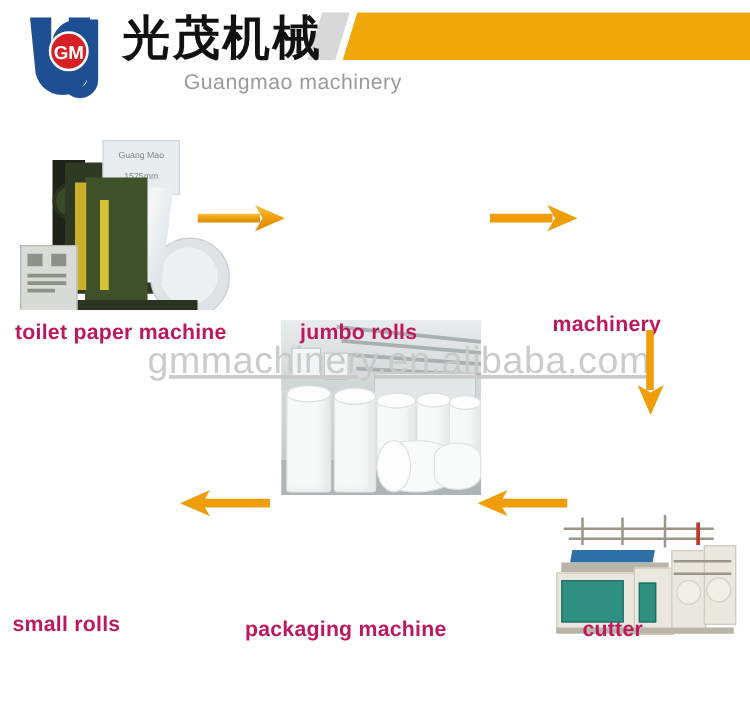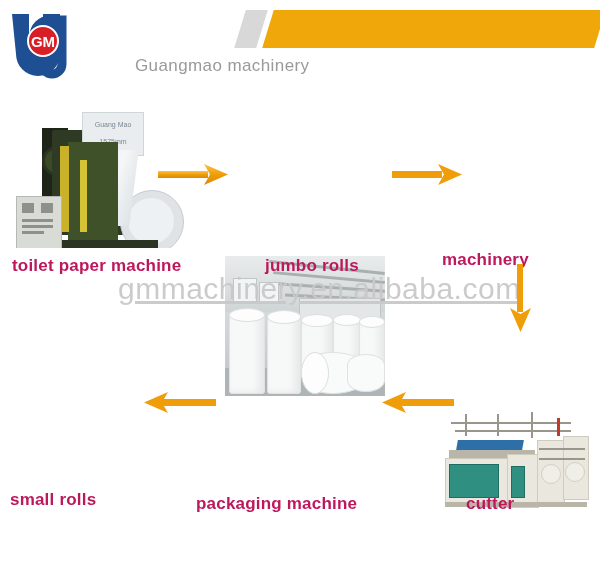--- a/index.html
+++ b/index.html
@@ -6,21 +6,21 @@
   body{
     width:600px;height:564px;
     background:#ffffff;
     font-family:"Liberation Sans", sans-serif;
     overflow:hidden;
     position:relative;
   }
   .page{position:relative;width:600px;height:564px;background:#fff;}
 
   
-  .header{position:absolute;left:0;top:0;width:544px;height:88px;}
+  .header{position:absolute;left:12px;top:0;width:544px;height:88px;}
   .logo-mark{
     position:absolute;left:6px;top:6px;width:74px;height:74px;
   }
   .logo-mark svg{display:block;}
   .brand-cn{
     position:absolute;left:86px;top:8px;
     font-size:38px;letter-spacing:2px;color:#111;
     font-family:"DejaVu Sans", sans-serif;font-weight:700;
     line-height:44px;white-space:nowrap;
   }
@@ -118,20 +118,21 @@
         <path d="M6 8 h17 v30 a7 7 0 0 0 14 0 V8 h17 v40 a22 22 0 0 1 -22 22 a22 22 0 0 1 -22 -22 Z" fill="#1f4f93"></path>
         <path d="M28 30 a16 16 0 0 1 16 -16 h12 v44 a10 10 0 0 1 -20 0 V44" fill="none" stroke="#1f4f93" stroke-width="9" stroke-linecap="round"></path>
         <circle cx="37" cy="35" r="15" fill="#d81f26" stroke="#ffffff" stroke-width="2"></circle>
         <text x="37" y="41" text-anchor="middle" font-family="Liberation Sans, sans-serif" font-size="15" font-weight="bold" fill="#ffffff">GM</text>
       </svg>
     </div>
 
     <div class="band-gray"></div>
     <div class="band-orange"></div>
 
+    <div class="brand-cn">光茂机械</div>
     <div class="brand-en">Guangmao machinery</div>
   </div>
 
   <div class="cell photo" style="left:16px;top:100px;width:172px;height:148px;">
     <div class="tpm-bg"></div>
     <div class="tpm-dark"></div>
     <div class="tpm-wheel"></div>
     <div class="tpm-body"></div>
     <div class="tpm-sign">
       <span>Guang Mao</span>
@@ -218,21 +219,21 @@
     <div class="rw-thin" style="left:104px;top:52px;width:46px;height:2px;"></div>
     <div class="rw-thin" style="left:104px;top:62px;width:46px;height:2px;"></div>
     <div class="rw-roll" style="left:106px;top:68px;width:18px;height:18px;"></div>
     <div class="rw-roll" style="left:130px;top:66px;width:18px;height:18px;"></div>
     <div class="rw-bar" style="left:10px;top:106px;width:142px;height:5px;"></div>
     <div class="rw-thin" style="left:122px;top:22px;width:3px;height:18px;background:#c0392b;"></div>
   </div>
 
   <div class="label" style="left:12px;top:256px;">toilet paper machine</div>
 
-  <div class="label" style="left:265px;top:256px;">jumbo rolls</div>
+  <div class="label" style="left:240px;top:256px;">jumbo rolls</div>
 
   <div class="label" style="left:442px;top:250px;">machinery</div>
 
   <div class="watermark">gmmachinery.en.alibaba.com</div>
 
   <div class="arrow" style="left:506px;top:264px;width:30px;height:70px;">
     <svg width="30" height="70" viewBox="0 0 30 70">
       <rect x="11" y="0" width="6" height="48" fill="#ef9d08"></rect>
       <polygon points="4,44 14.5,68 25,44 14.5,50" fill="#ef9d08"></polygon>
     </svg>

